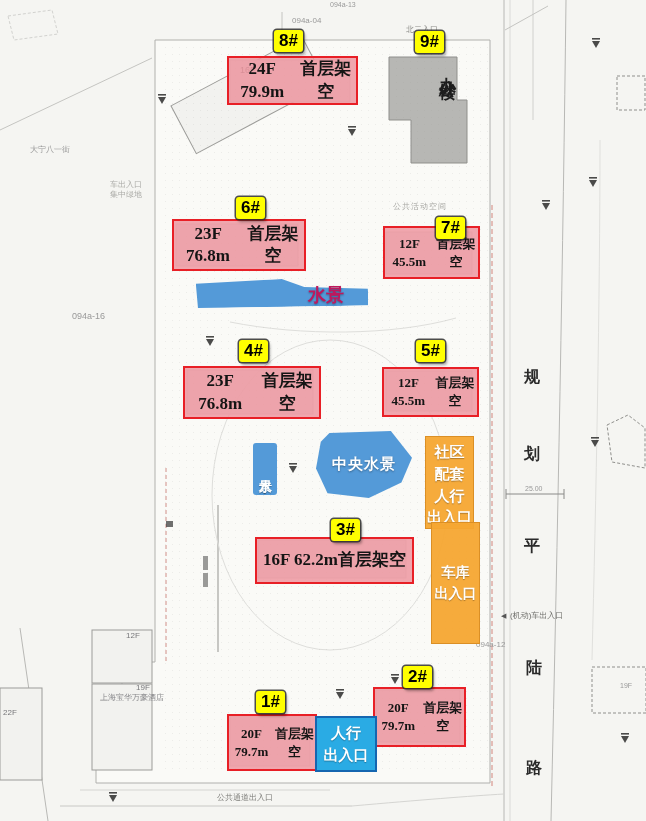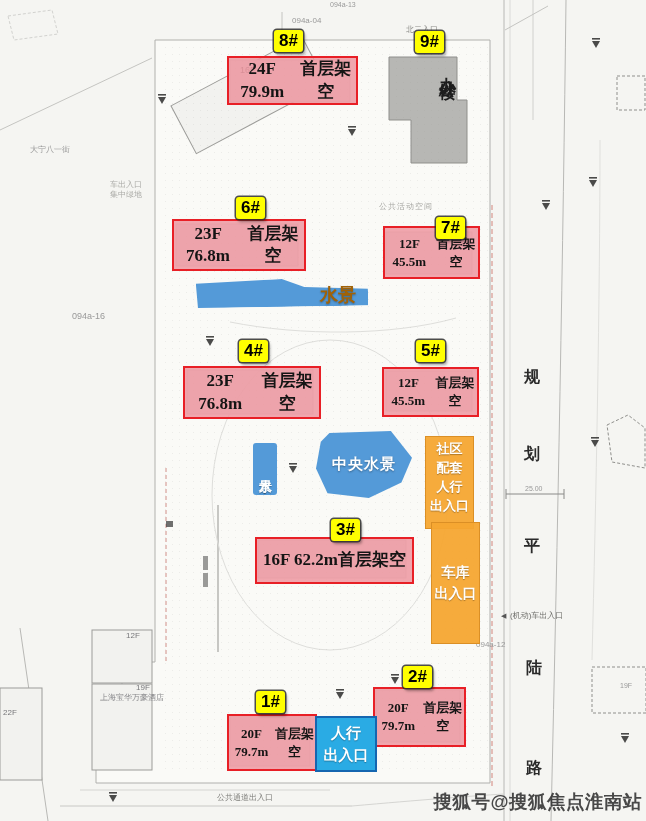--- a/index.html
+++ b/index.html
@@ -12,41 +12,41 @@
   .flabel{position:absolute;color:#999;font-size:8px;line-height:1.1;white-space:nowrap;z-index:3;}
   .roadchar{position:absolute;z-index:4;font-family:"Liberation Serif",serif;
             font-size:16px;font-weight:600;color:#2a2a2a;}
   .vtext{writing-mode:vertical-rl;text-orientation:upright;}
   .office-label{position:absolute;z-index:4;font-weight:bold;font-size:17px;color:#1d1d1d;
                 letter-spacing:3px;font-family:"Liberation Serif",serif;}
   .waterband-wrap{position:absolute;z-index:5;}
   .waterband-bg{position:absolute;left:0;top:0;right:0;bottom:0;background:#549ad8;
                 transform:rotate(-1deg);
                 clip-path:polygon(0% 12%,50% 0%,63% 30%,100% 40%,100% 100%,1% 98%);}
-  .wtext{position:absolute;color:#a16207;font-weight:bold;z-index:2;
-         text-shadow:0 1px 2px rgba(0,0,0,.35);margin-left:12px;}
+  .wtext{position:absolute;color:#be185d;font-weight:bold;z-index:2;
+         text-shadow:0 1px 2px rgba(0,0,0,.35);}
   .watersmall{position:absolute;z-index:5;background:#549ad8;border-radius:3px;
               display:flex;align-items:center;justify-content:center;color:#fff;
               font-weight:bold;font-size:13px;text-shadow:0 1px 1px rgba(0,0,0,.3);}
   .centralwater{position:absolute;z-index:5;background:#549ad8;display:flex;align-items:center;
                 justify-content:center;color:#fff;font-weight:bold;font-size:15px;letter-spacing:1px;
                 clip-path:polygon(14% 3%,78% 0%,100% 40%,89% 77%,55% 100%,12% 93%,0% 56%,5% 16%);
                 text-shadow:0 1px 2px rgba(0,0,0,.35);}
   .sunken-wrap{position:absolute;z-index:5;}
   .sunken-bg{position:absolute;left:0;top:0;right:0;bottom:0;background:rgba(164,130,212,.9);
              clip-path:polygon(13% 3%,98% 0%,100% 26%,86% 29%,85% 98%,2% 100%,0% 36%,12% 33%);}
   .sunken-text{position:absolute;left:30px;top:6px;width:86px;text-align:center;z-index:2;
                font-weight:bold;color:#161616;}
   .sunken-text .l1{display:block;font-size:17px;line-height:1.25;}
   .sunken-text .l2{display:block;font-size:15px;line-height:1.3;}
   .orange{position:absolute;z-index:6;background:rgba(246,167,50,.95);border:1px solid #db8f25;
           color:#fff;font-weight:bold;text-align:center;text-shadow:0 1px 1px rgba(0,0,0,.3);}
   .orange span{display:block;}
   .orange.community{padding-top:4px;}
-  .orange.community span{font-size:13px;line-height:1.45;font-family:Liberation Mono, monospace;}
+  .orange.community span{font-size:15px;line-height:1.45;}
   .orange.garage{display:flex;flex-direction:column;justify-content:center;}
   .orange.garage span{font-size:14px;line-height:1.5;}
   .cyanbox{position:absolute;z-index:9;background:#2aabe4;border:2px solid #1566b0;
            display:flex;flex-direction:column;align-items:center;justify-content:center;
            color:#fff;font-weight:bold;font-size:15px;line-height:1.45;
            text-shadow:0 1px 1px rgba(0,0,0,.3);}
   .rbox{position:absolute;z-index:8;background:rgba(238,148,157,.82);border:2px solid #e81f26;
         display:flex;flex-direction:row;align-items:center;justify-content:center;
         text-align:center;font-family:"Liberation Serif",serif;font-weight:bold;color:#151515;}
   .rbox span{display:block;font-size:17px;line-height:1.3;}
@@ -137,21 +137,21 @@
     <rect x="166" y="521" width="7" height="6" fill="#333" opacity=".7"></rect>
     <rect x="203" y="556" width="5" height="14" fill="#5a5a58" opacity=".6"></rect>
     <rect x="203" y="573" width="5" height="14" fill="#5a5a58" opacity=".6"></rect>
   </svg>
 
   <div class="stipple"></div>
 
   <div class="flabel" style="left:330px;top:1px;font-size:7px;">094a-13</div>
   <div class="flabel" style="left:292px;top:17px;">094a-04</div>
   <div class="flabel" style="left:406px;top:26px;color:#8d8d8a;">北二入口</div>
-  <div class="flabel" style="left:379px;top:203px;letter-spacing:1px;color:#a8a8a4;">公共活动空间</div>
+  <div class="flabel" style="left:393px;top:203px;letter-spacing:1px;color:#a8a8a4;">公共活动空间</div>
   <div class="flabel" style="left:72px;top:312px;font-size:9px;">094a-16</div>
   <div class="flabel" style="left:476px;top:641px;">094a-12</div>
   <div class="arrow-w" style="left:501px;top:612px;">◀</div>
   <div class="flabel" style="left:510px;top:612px;color:#6e6e6a;">(机动)车出入口</div>
   <div class="flabel" style="left:217px;top:794px;color:#7c7c78;">公共通道出入口</div>
   <div class="flabel" style="left:100px;top:694px;color:#87878a;">上海宝华万豪酒店</div>
   <div class="flabel" style="left:30px;top:146px;">大宁八一街</div>
   <div class="flabel" style="left:110px;top:181px;color:#ababa7;">车出入口</div>
   <div class="flabel" style="left:110px;top:191px;color:#ababa7;">集中绿地</div>
   <div class="flabel" style="left:240px;top:66px;font-size:9px;color:#77777a;">16F</div>
@@ -236,15 +236,14 @@
   <div class="badge" style="left:436px;top:217px;">7#</div>
   <div class="badge" style="left:274px;top:30px;">8#</div>
   <div class="badge" style="left:415px;top:31px;">9#</div>
 
   <div class="roadchar" style="left:524px;top:367px;">规</div>
   <div class="roadchar" style="left:524px;top:444px;">划</div>
   <div class="roadchar" style="left:524px;top:536px;">平</div>
   <div class="roadchar" style="left:526px;top:658px;">陆</div>
   <div class="roadchar" style="left:526px;top:758px;">路</div>
 
-  <div class="watermark">搜狐号@搜狐焦点淮南站</div>
 
 </div>
 
 </body></html>

